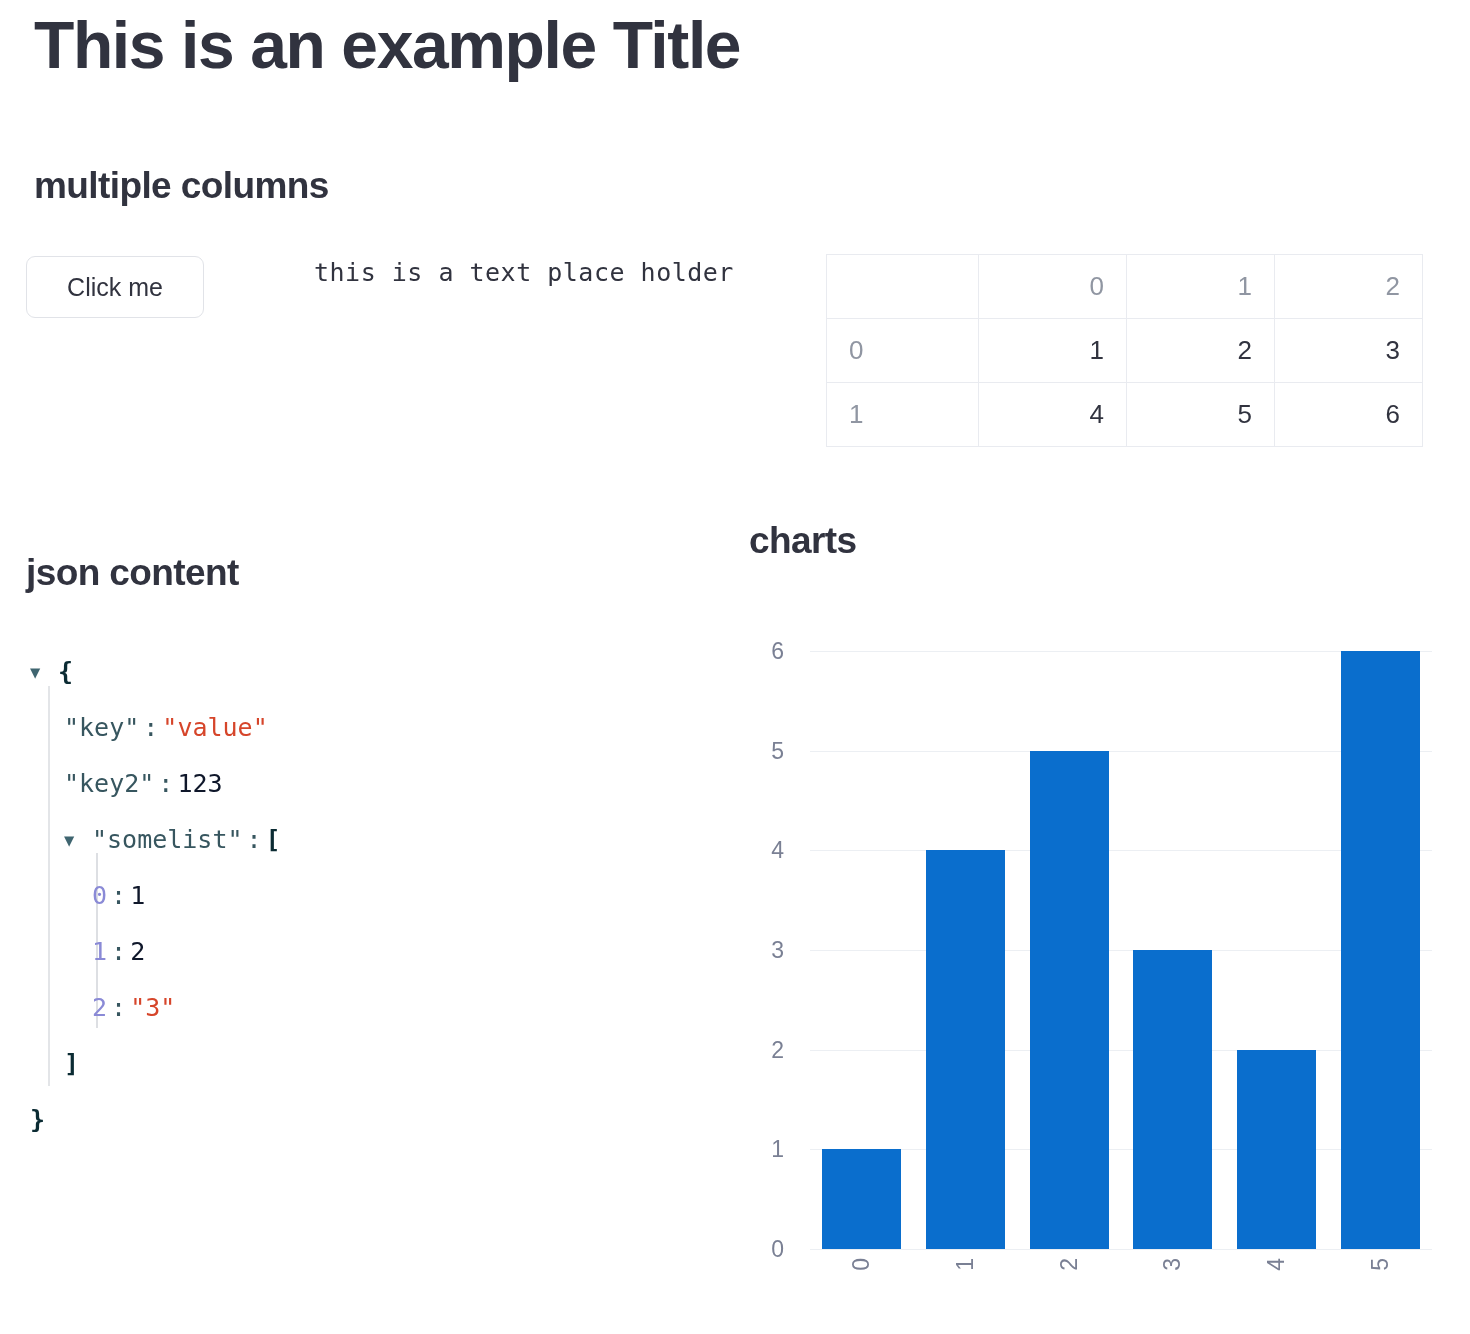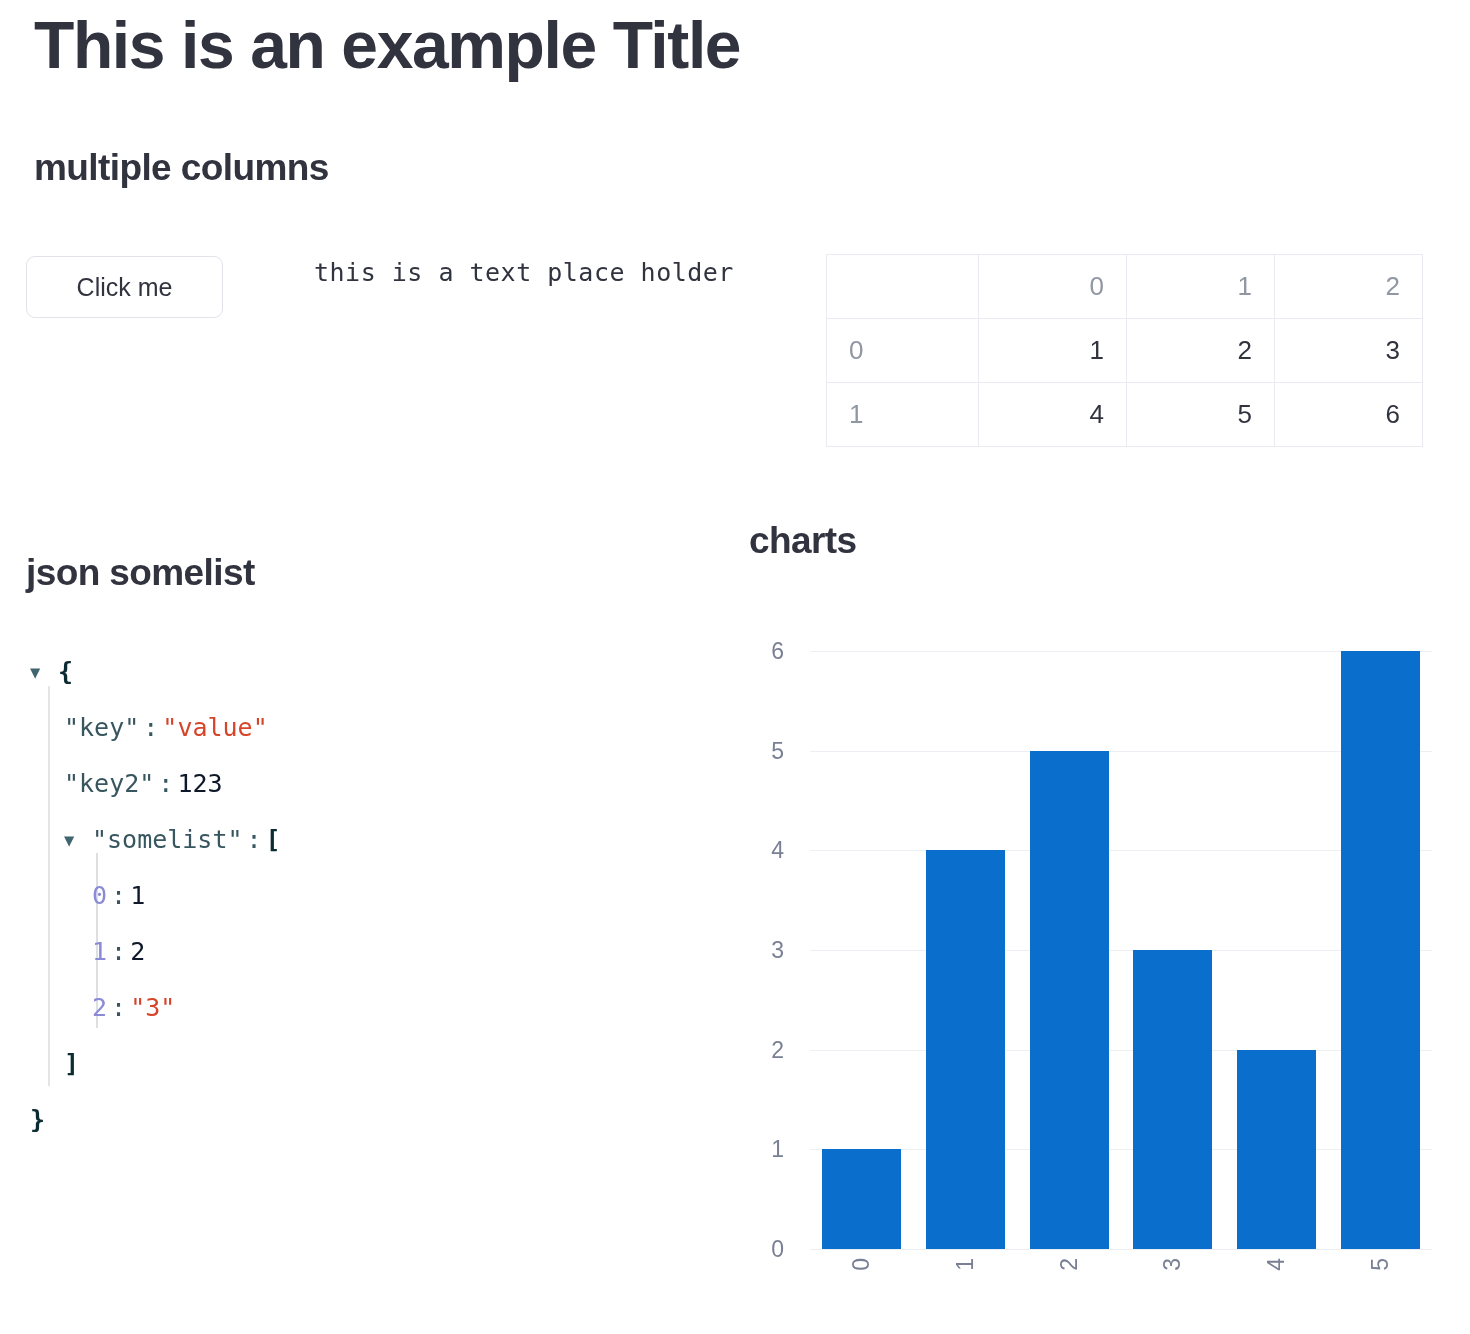--- a/index.html
+++ b/index.html
@@ -30,30 +30,30 @@
     text-align: center;
   }
   .sub-heading {
     position: absolute;
     font-size: 37px;
     font-weight: 700;
     letter-spacing: -0.6px;
     color: #31333f;
     white-space: nowrap;
   }
-  #sub-multiple { left: 34px; top: 147px; text-align: right; }
+  #sub-multiple { left: 34px; top: 165px; text-align: right; }
   #sub-json     { left: 26px; top: 552px; }
   #sub-charts   { left: 749px; top: 520px; }
 
   
   .click-button {
     position: absolute;
     left: 26px;
     top: 256px;
-    width: 197px;
+    width: 178px;
     height: 62px;
     background: #ffffff;
     border: 1px solid #e1e3e8;
     border-radius: 9px;
     color: #31333f;
     font-size: 25px;
     font-family: "Liberation Sans", sans-serif;
     cursor: pointer;
     padding: 0;
     display: flex;
@@ -259,21 +259,21 @@
       <tr>
         <th class="row-head">1</th>
         <td class="cell">4</td>
         <td class="cell">5</td>
         <td class="cell">6</td>
       </tr>
     </tbody>
   </table>
 </div>
 
-<div class="sub-heading" id="sub-json">json somelist</div>
+<div class="sub-heading" id="sub-json">json content</div>
 <div class="sub-heading" id="sub-charts">charts</div>
 
 <div class="guide-outer"></div>
 <div class="guide-inner"></div>
 
 <div class="json-view">
 
   <div class="json-row">
     <span class="caret">▼</span>
     <span class="brace">{</span>

